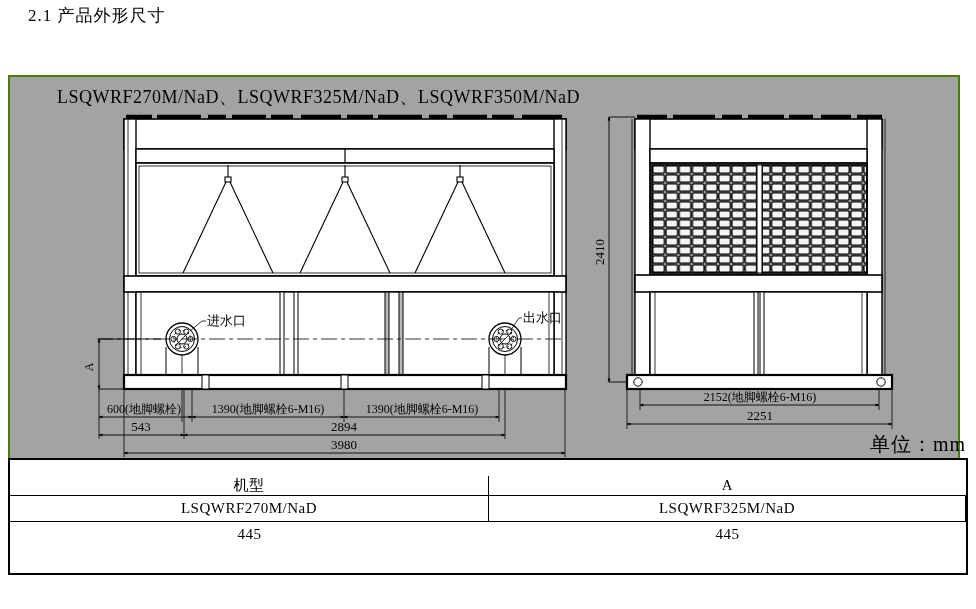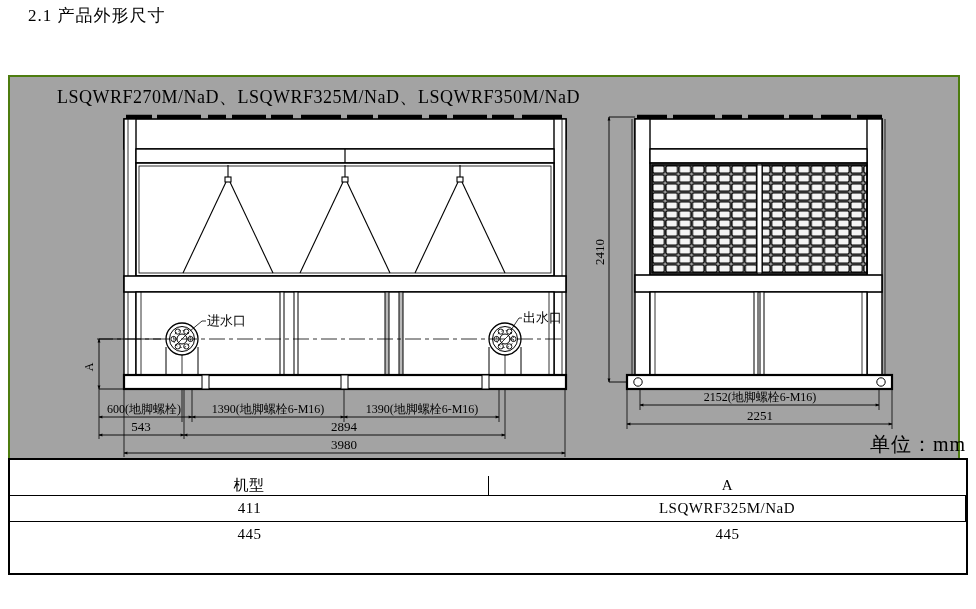--- a/index.html
+++ b/index.html
@@ -218,20 +218,20 @@
       <text class="dimtxt" x="750" y="324" text-anchor="middle">2152(地脚螺栓6-M16)</text>
       <text class="numtxt" x="750" y="343" text-anchor="middle">2251</text>
     </svg>
   </div>
 
   <div id="unit-label" class="abs">单位：mm</div>
 
   <div id="spec-table" class="abs">
     <div class="cell c0 r0">机型</div>
     <div class="cell r0">A</div>
-    <div class="cell">411</div>
+    <div class="cell c0">LSQWRF270M/NaD</div>
     <div class="cell c0">LSQWRF325M/NaD</div>
     <div class="cell">445</div>
     <div class="cell">445</div>
   </div>
 
 
 </div>
 
 </body></html>

